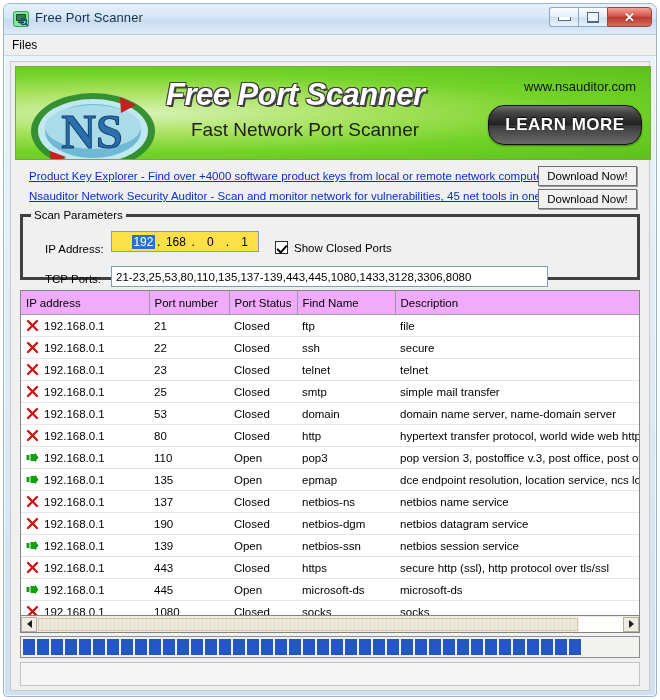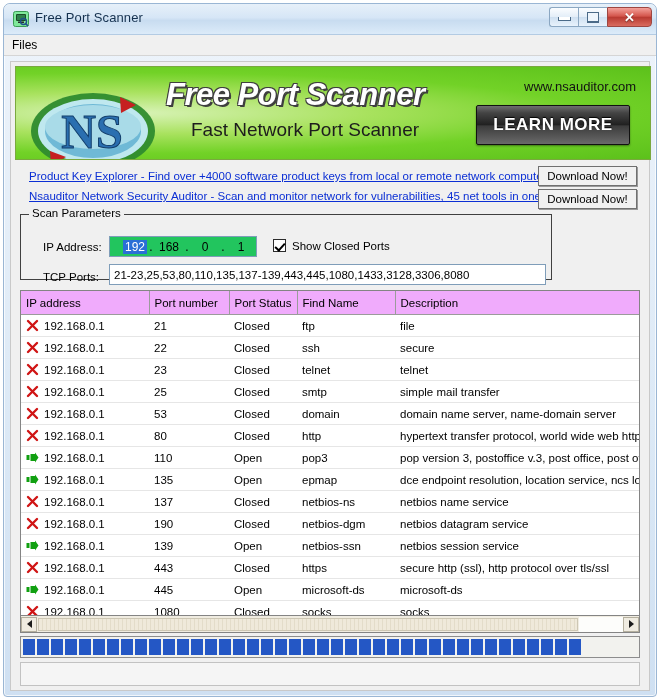--- a/index.html
+++ b/index.html
@@ -109,23 +109,23 @@
   }
   .banner-sub {
     position: absolute; left: 175px; top: 52px;
     font-size: 19px; color: #1d1d1d;
   }
   .banner-url {
     position: absolute; right: 14px; top: 12px;
     font-size: 13px; color: #121212;
   }
   .learn-more {
-    position: absolute; right: 20px; top: 38px;
+    position: absolute; right: 8px; top: 38px;
     width: 152px; height: 38px;
-    border-radius: 2px;
+    border-radius: 16px;
     border: 1px solid #111;
     background: linear-gradient(to bottom, #6f6f6f 0%, #444 18%, #202020 50%, #3b3b3b 52%, #6a6a6a 100%);
     display: flex; align-items: center; justify-content: center;
     color: #fff; font-size: 17px; font-weight: bold; letter-spacing: .5px;
     text-shadow: 0 -1px 1px #000;
     box-shadow: 0 1px 2px rgba(0,0,0,.4);
   }
 
   
   .promo {
@@ -149,46 +149,46 @@
     box-shadow: 1px 1px 0 #9a9a9a;
     display: flex; align-items: center; justify-content: center;
     box-sizing: border-box;
   }
   .dl1 { top: 104px; }
   .dl2 { top: 127px; }
 
   
   .group {
     position: absolute; left: 9px; top: 152px;
-    width: 532px; height: 66px;
-    border: 1px solid #404040;
+    width: 620px; height: 66px;
+    border: 3px solid #404040;
     box-sizing: border-box;
   }
   .group-title {
     position: absolute; left: 8px; top: -8px;
     background: #f0f0f0;
     padding: 0 3px;
     font-size: 11.5px; color: #000;
   }
   .lbl {
     position: absolute;
     font-size: 11.5px; color: #000;
   }
   .lbl-ip { left: 22px; top: 26px; }
   .lbl-tcp { left: 22px; top: 56px; }
 
   .ip-field {
-    position: absolute; left: 88px; top: 21px;
+    position: absolute; left: 88px; top: 14px;
     width: 148px; height: 21px;
     border: 1px solid #7f9db9;
-    background: #22c55e;
+    background: #fde047;
     box-sizing: border-box;
     display: flex; align-items: center;
     font-size: 12px; color: #000;
-    padding-left: 13px;
+    padding-left: 20px;
   }
   .oct { display:inline-block; width: 28px; text-align:center; }
   .oct.sel { background: #2a6fd6; color: #fff; width: 24px; }
   .dot { display:inline-block; width: 8px; text-align:center; color:#000; }
 
   .chk-wrap {
     position: absolute; left: 252px; top: 24px;
     display: flex; align-items: center; gap: 6px;
     font-size: 11.5px; color: #000;
   }

